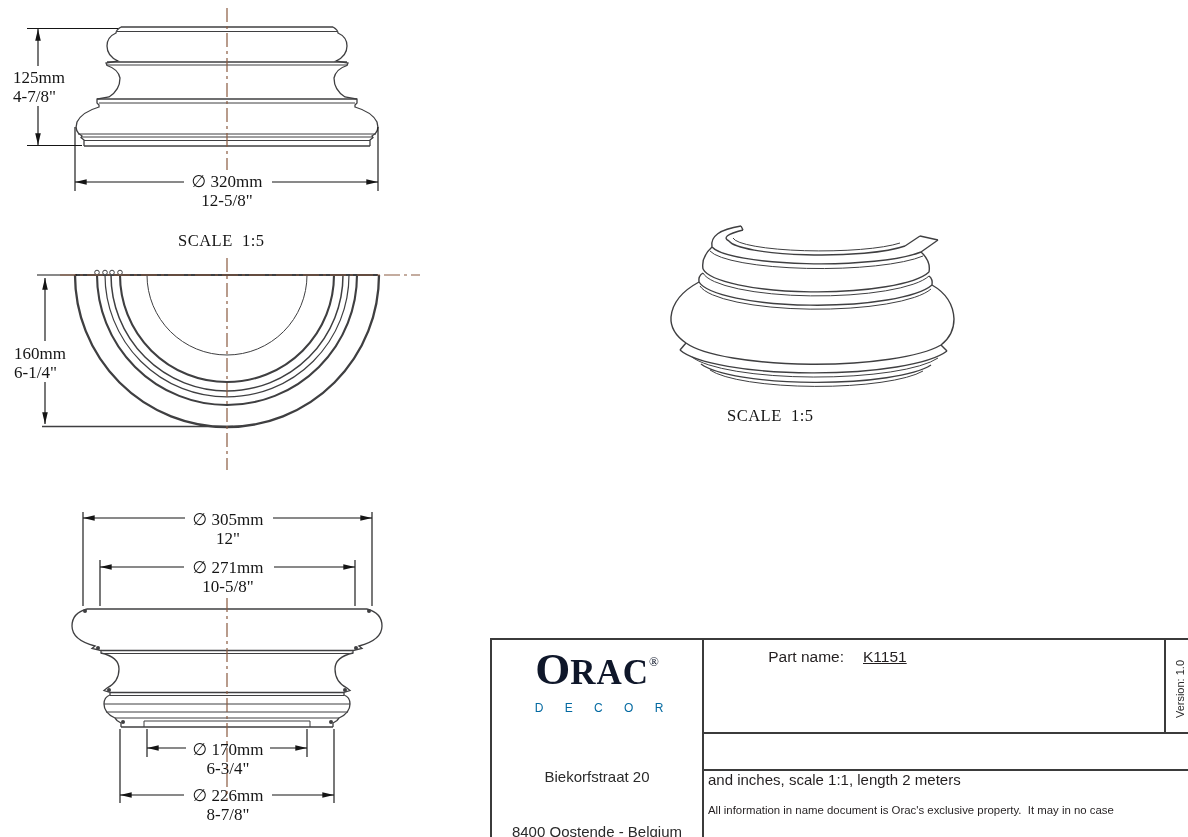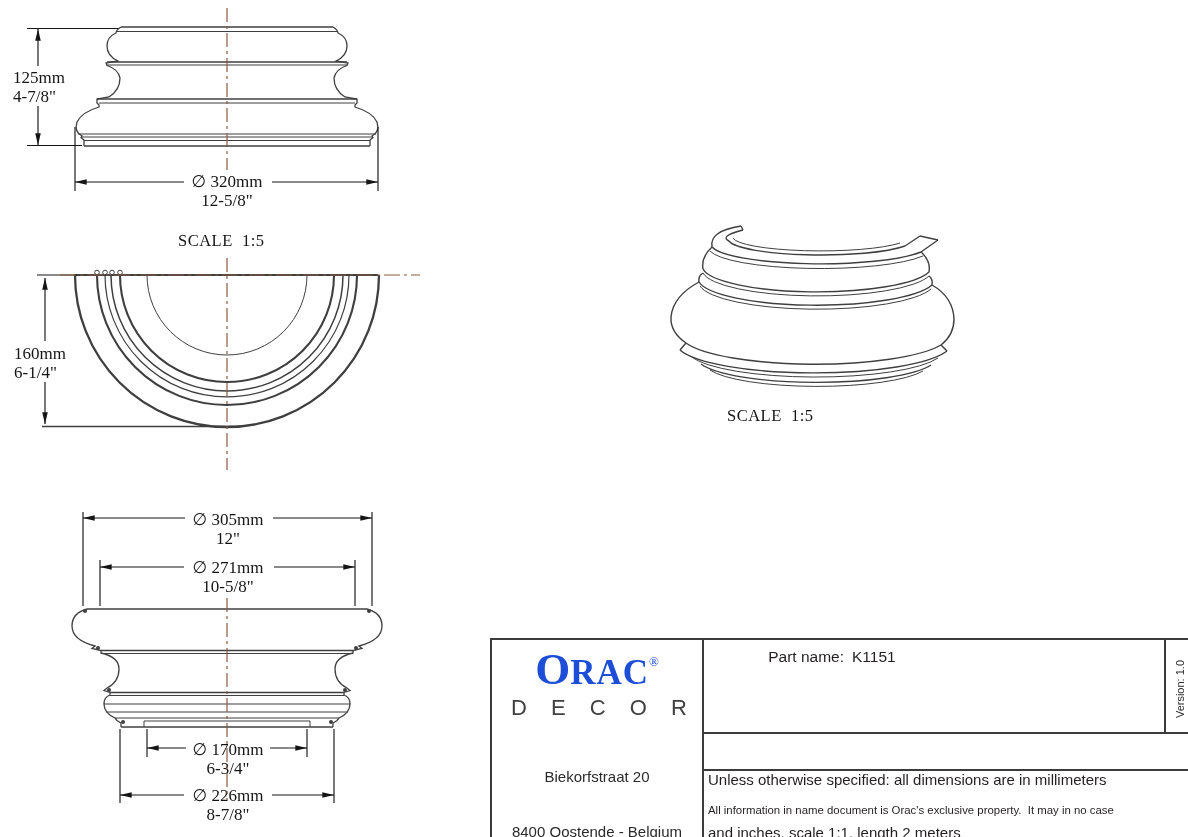--- a/index.html
+++ b/index.html
@@ -14,32 +14,32 @@
 
   
   .tb{position:absolute;left:490px;top:638px;width:696px;height:199px;color:#231f20;
       border-top:2px solid #3b3b3b;border-left:2px solid #3b3b3b;border-right:2px solid #3b3b3b;}
   .tb .vdiv1{position:absolute;left:210px;top:0;width:2px;height:199px;background:#3b3b3b;}
   .tb .vdiv2{position:absolute;left:672px;top:0;width:2px;height:92px;background:#3b3b3b;}
   .tb .hdiv1{position:absolute;left:210px;top:92px;width:486px;height:2px;background:#3b3b3b;}
   .tb .hdiv2{position:absolute;left:210px;top:129px;width:486px;height:2px;background:#3b3b3b;}
 
   .logo-cell{position:absolute;left:0;top:0;width:210px;text-align:center;}
-  .brand{font-family:"Liberation Serif",serif;color:#1d4ed8;margin-top:2px;line-height:40px;}
+  .brand{font-family:"Liberation Serif",serif;color:#0f172a;margin-top:2px;line-height:40px;}
   .brand .o{font-size:45px;font-weight:bold;}
   .brand .rac{font-size:35px;font-weight:bold;letter-spacing:1px;}
   .brand .reg{font-size:13px;vertical-align:18px;}
-  .decor{font-size:22px;letter-spacing:9px;padding-left:13px;color:#404040;line-height:18px;}
+  .decor{font-size:12px;letter-spacing:9px;padding-left:13px;color:#0369a1;line-height:18px;}
   .addr{margin-top:14px;font-size:15px;line-height:18.4px;white-space:pre;color:#2a2a2a;}
 
   .fields{position:absolute;left:212px;top:4px;width:460px;height:84px;
           display:flex;flex-direction:column;justify-content:space-between;padding:4px 0;}
   .frow{display:flex;font-size:15.5px;}
   .flabel{width:140px;text-align:right;}
-  .fvalue{margin-left:8px;}
+  .fvalue{margin-left:19px;text-decoration:underline;}
   .version{position:absolute;right:2px;top:20px;font-size:11px;color:#2a2a2a;
            writing-mode:vertical-rl;transform:rotate(180deg);}
   .spec{position:absolute;left:216px;top:96px;font-size:15px;line-height:17.5px;white-space:pre;}
   .legal{position:absolute;left:216px;top:134px;font-size:11.4px;line-height:14.6px;white-space:pre;}
 </style>
 </head>
 <body>
 
 <div class="sheet">
 
@@ -235,21 +235,20 @@
   <div class="fields">
     <div class="frow">
       <span class="flabel">Part name:</span>
       <span class="fvalue">K1151</span>
     </div>
   </div>
 
   <div class="version">Version: 1.0</div>
 
   <div class="spec">
-    <div>Unless otherwise specified: all dimensions are in millimeters</div>
     <div>and inches, scale 1:1, length 2 meters</div>
   </div>
 
   <div class="legal">
     <div>All information in name document is Orac's exclusive property.  It may in no case</div>
     
     
     
   </div>
 </div>

